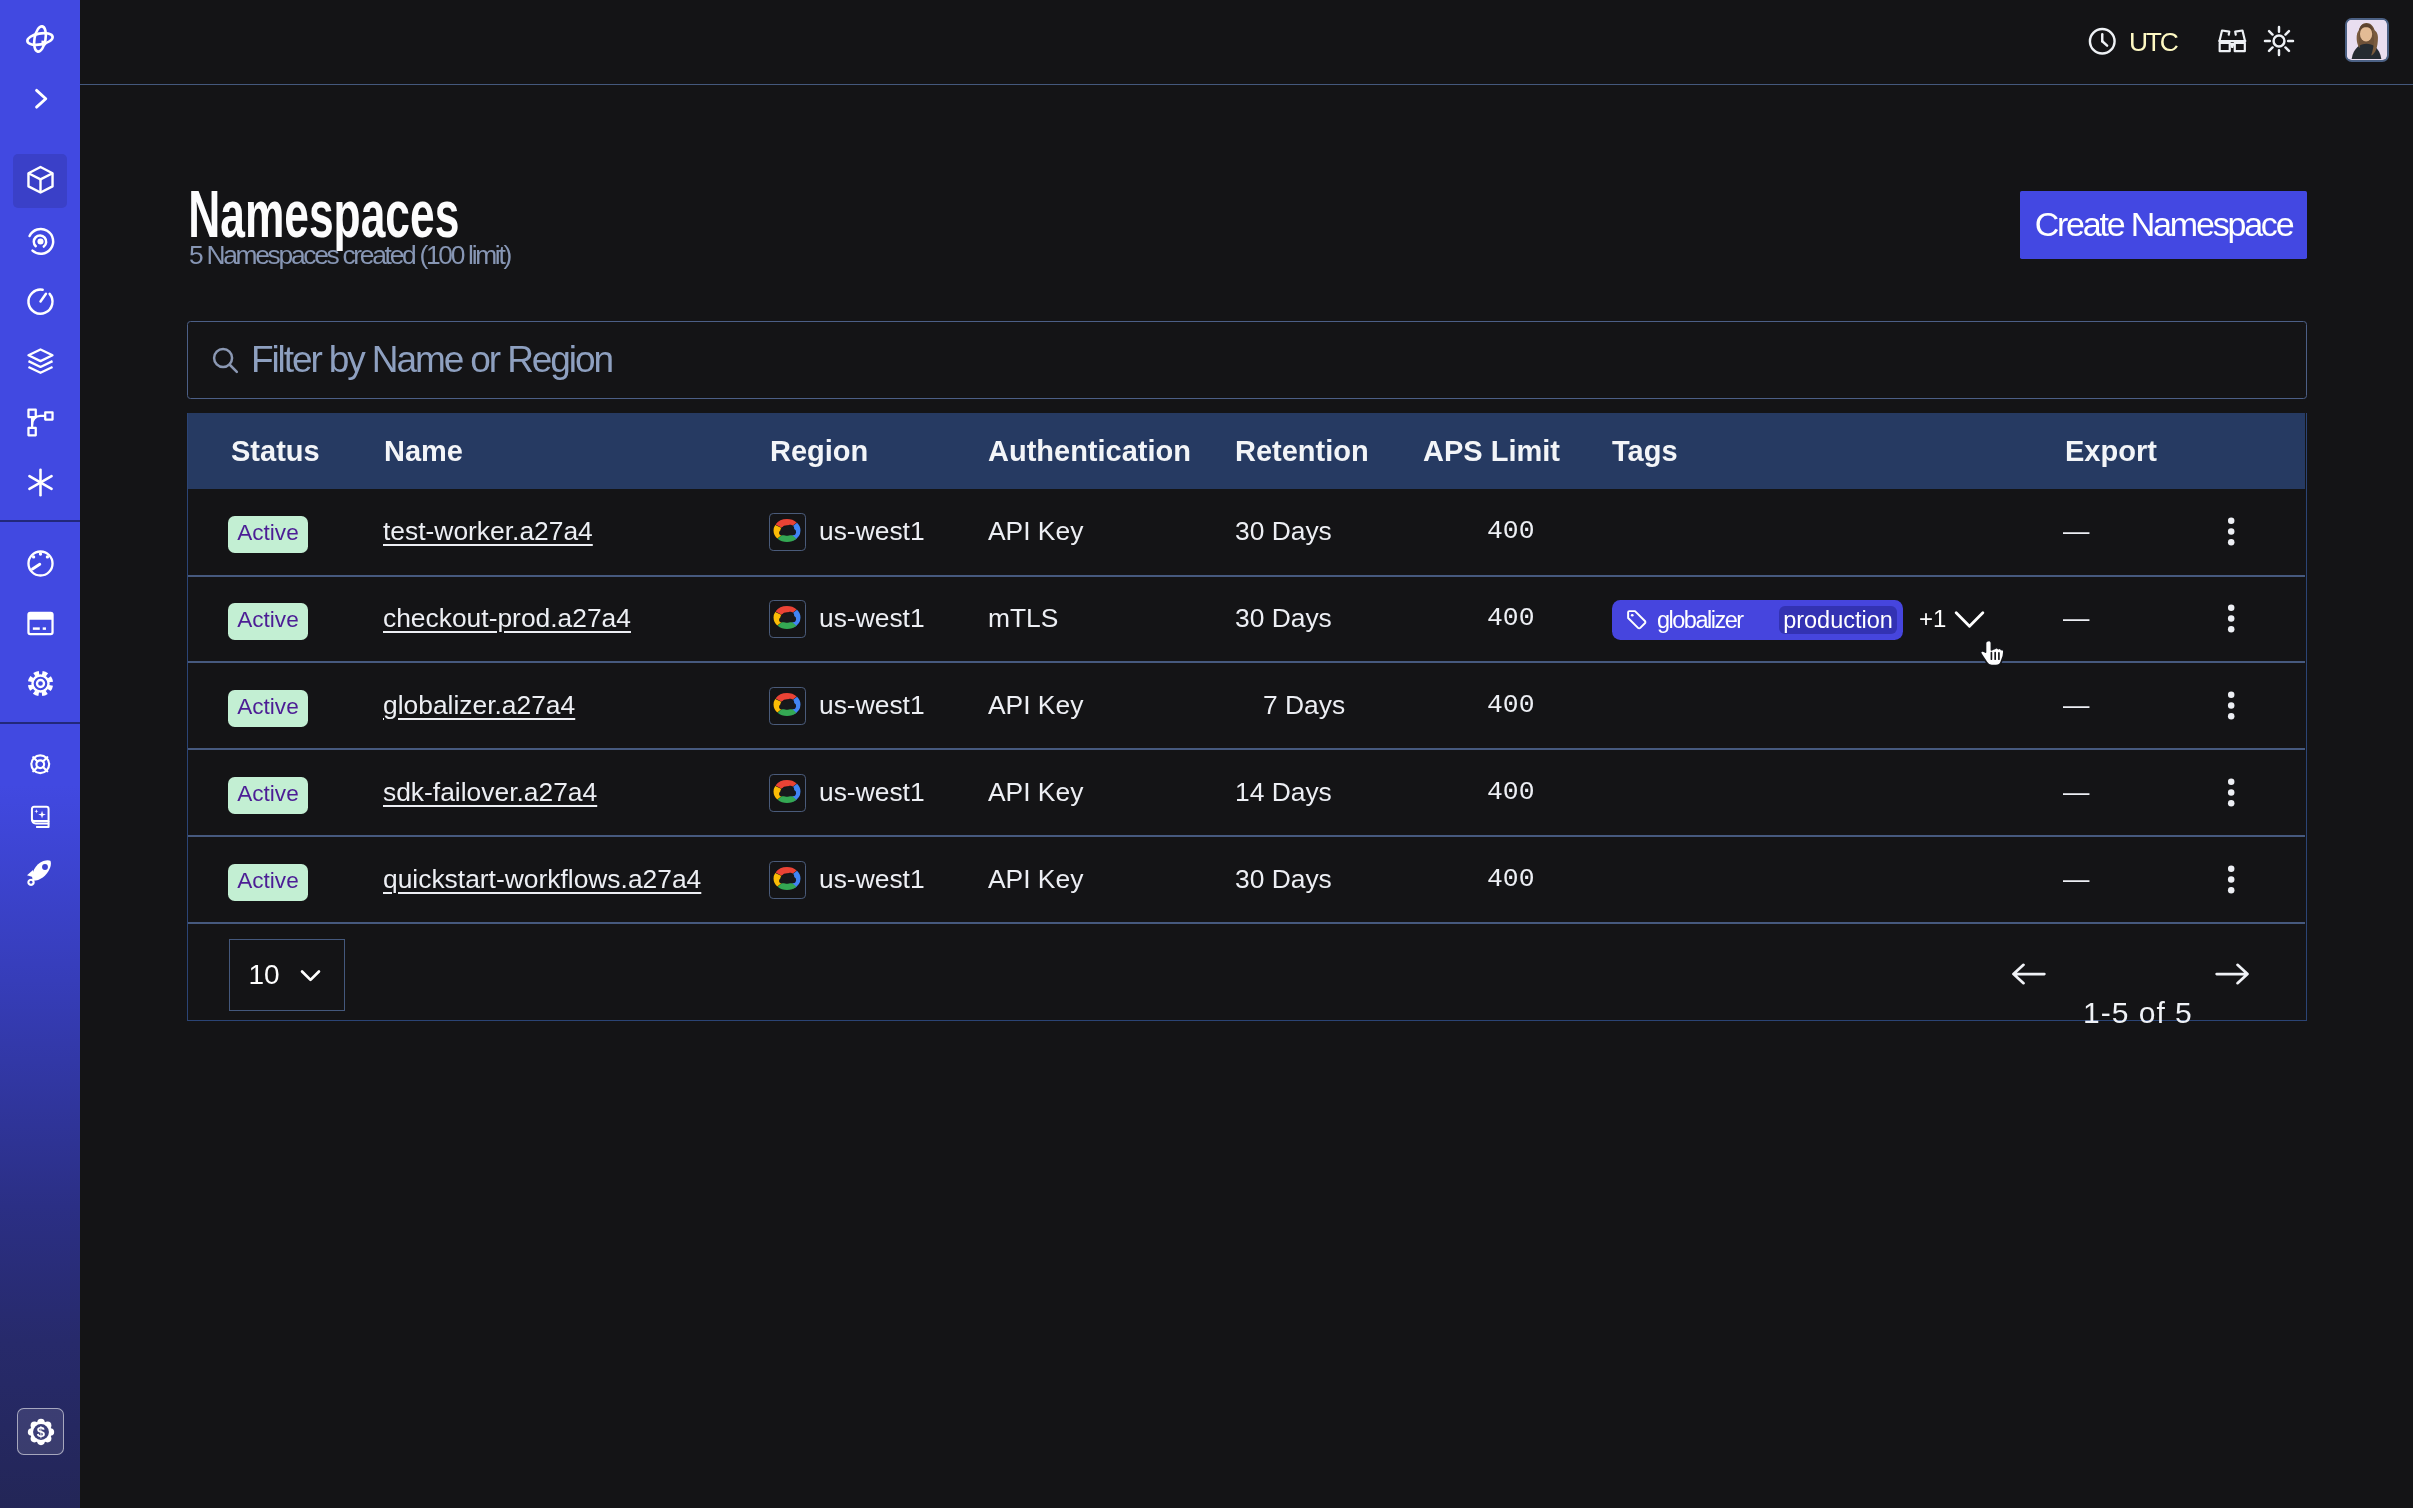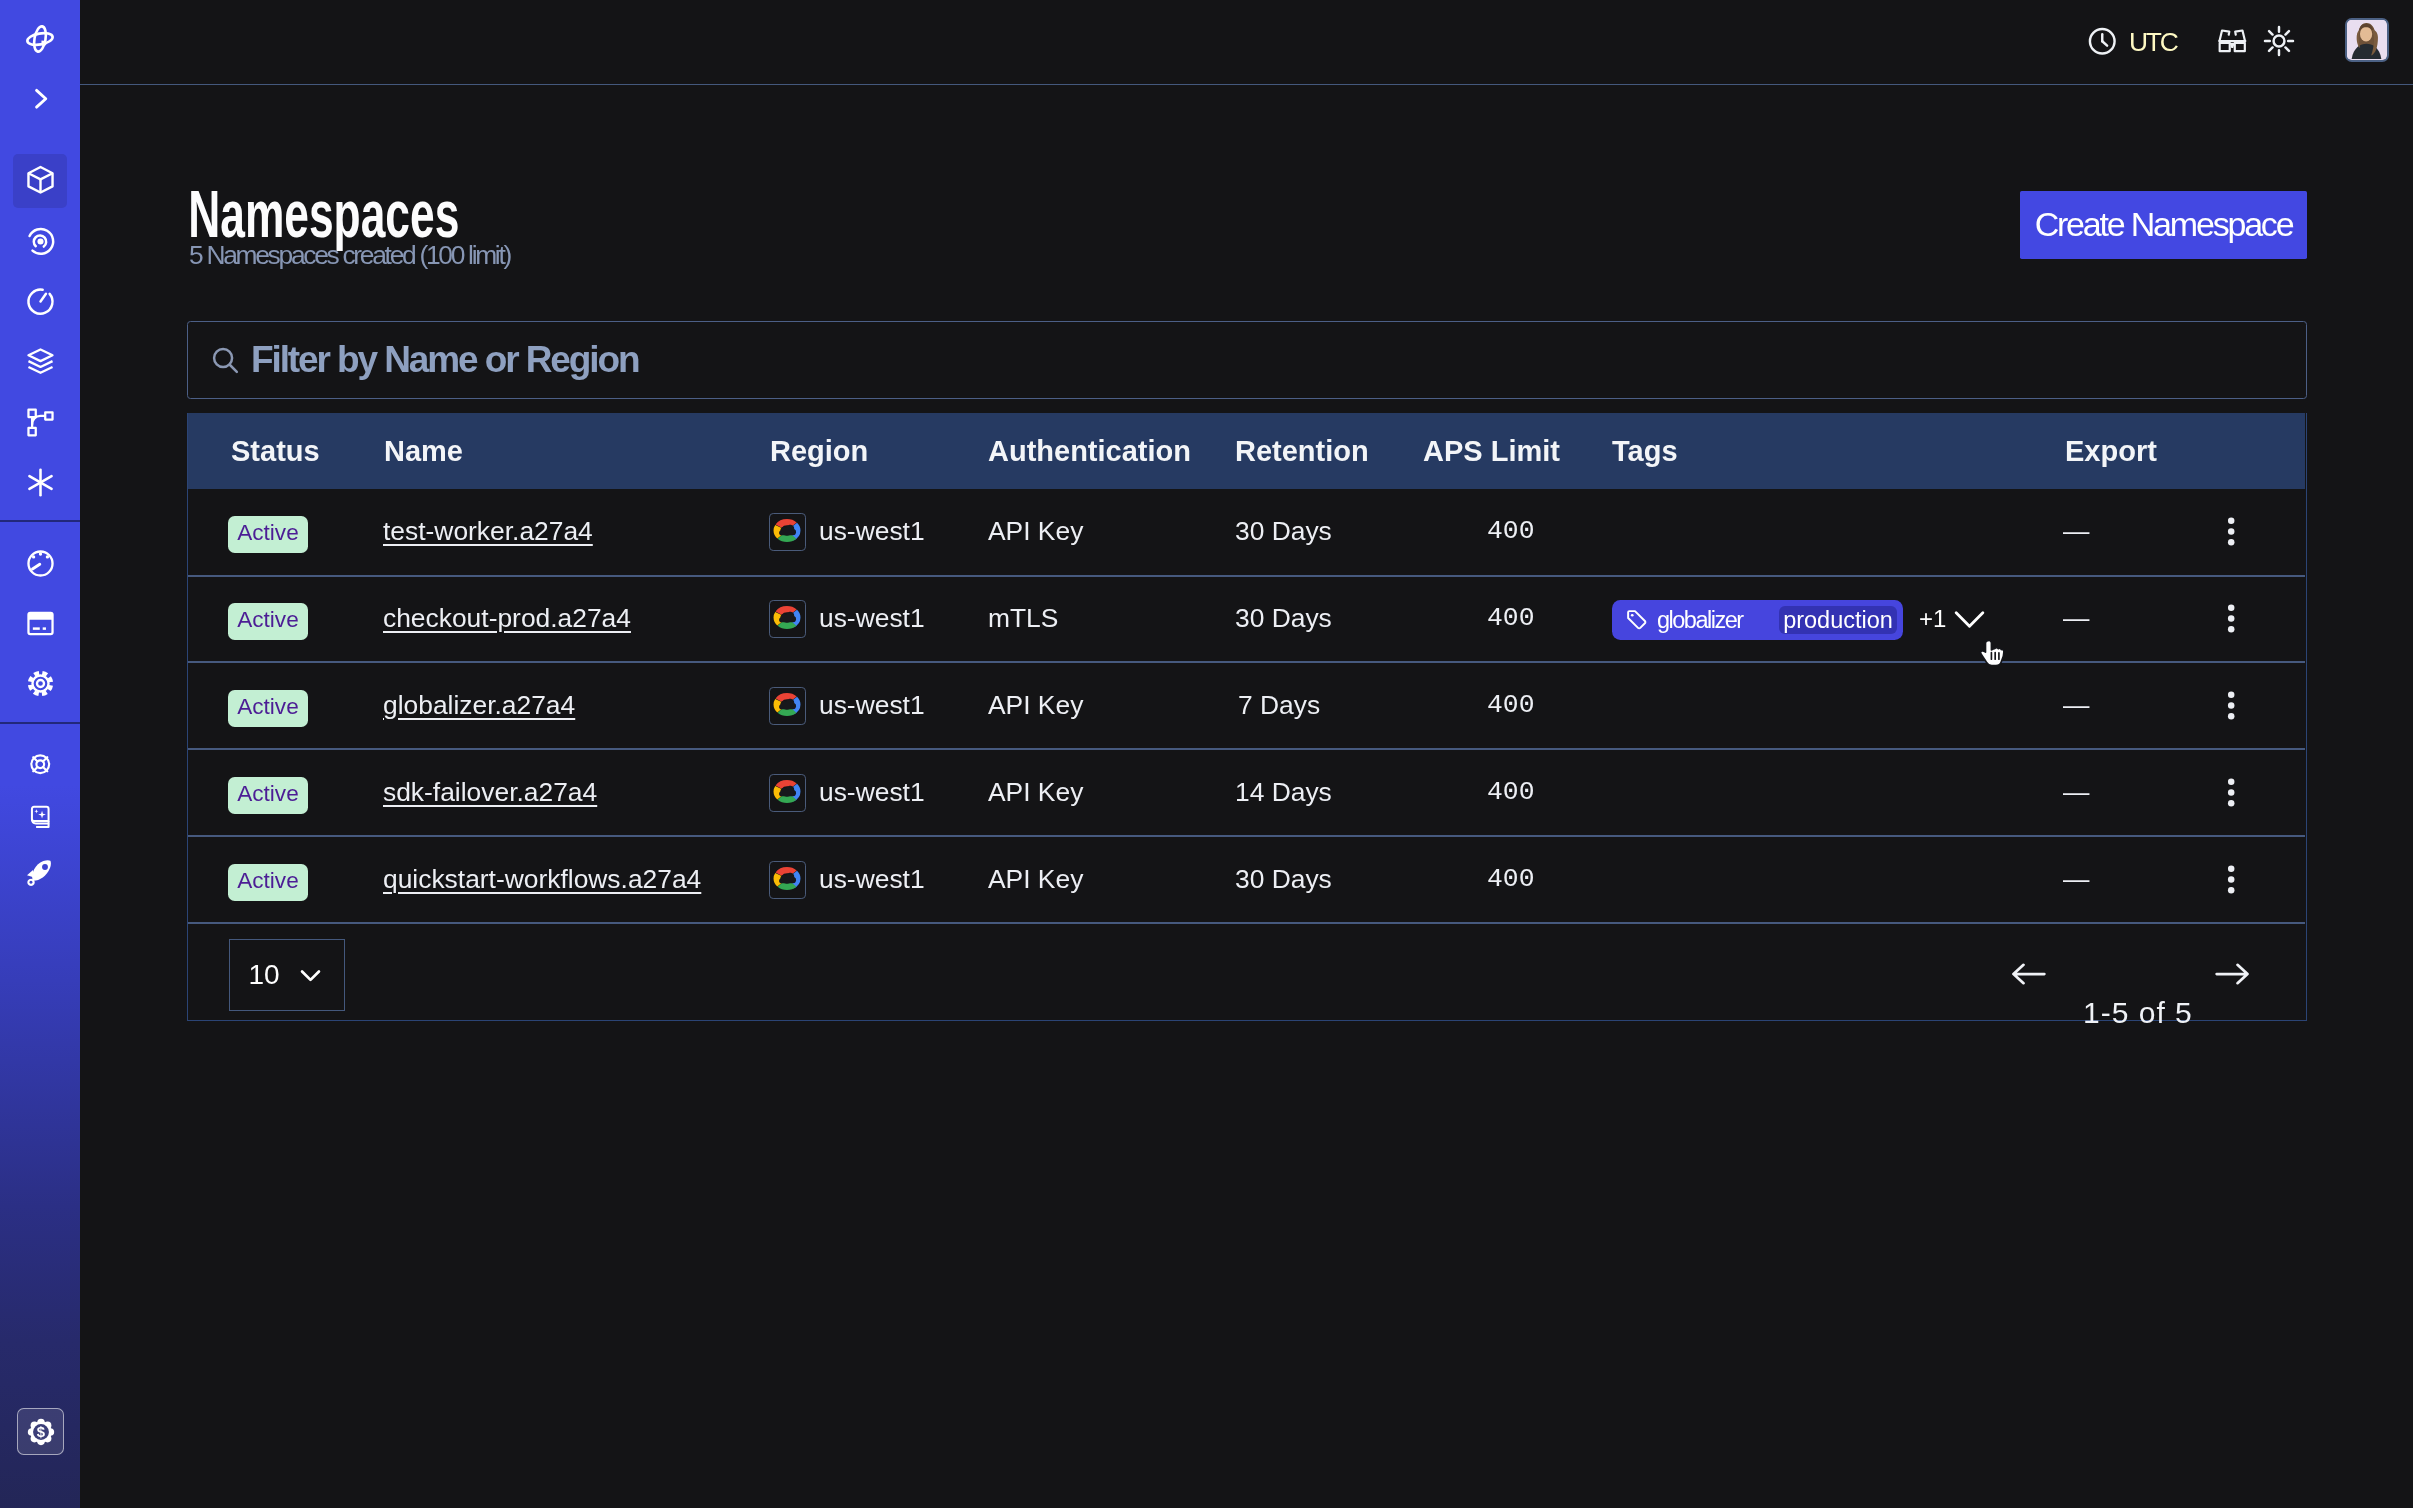--- a/index.html
+++ b/index.html
@@ -25,21 +25,21 @@
     border-bottom:1.7px solid #44587c; background:#141416; }
   #utc { position:absolute; left:2129px; top:0px; height:84px; line-height:84px; font-size:26.4px; color:#fef9c3; letter-spacing:-2.2px; }
   #avatar { position:absolute; left:2345px; top:18.4px; width:44px; height:44px; border-radius:6.7px;
     border:2.5px solid #4c6184; background:#e9def0; overflow:hidden; }
   #subtitle { position:absolute; left:189px; top:240px; font-size:26.4px; color:#8796b4; letter-spacing:-2.3px; }
   #createbtn { position:absolute; left:2020px; top:191px; width:287px; height:68px;
     background:#4348e2; color:#fff; font-size:34px; text-align:center; line-height:66px; border-radius:1.7px; letter-spacing:-2.2px; }
 
   
   #search { position:absolute; left:187px; top:321px; width:2120px; height:78px;
-    border:1.7px solid #4c5f86; border-radius:3.4px;font-weight:bold; }
+    border:1.7px solid #4c5f86; border-radius:3.4px; }
   #search .ph { position:absolute; left:63px; top:0; height:75px; line-height:75px; font-size:37px; color:#8ea0c0; letter-spacing:-2.1px; }
 
   
   #card { position:absolute; left:187px; top:413px; width:2120px; height:608px;
     border-left:1.7px solid #2b4475; border-right:1.7px solid #2b4475; border-bottom:1.7px solid #2b4475; }
   #thead { position:absolute; left:0; top:0; width:2117px; height:76px; background:#263a62; }
   .th { position:absolute; top:0; height:76px; line-height:76px; font-size:29px; font-weight:700; color:#f3f5f8; }
   .row { position:absolute; left:0; width:2117px; height:87px; }
   .rsep { position:absolute; left:0; width:2117px; height:1.7px; background:#46597e; }
   .cell { position:absolute; top:0; height:85px; line-height:85px; font-size:26.4px; color:#edeff4; white-space:nowrap; }
@@ -306,21 +306,21 @@
     <div class="row" style="top:250px">
       <div class="badge">Active</div>
       <div class="cell nlink" style="left:195px">globalizer.a27a4</div>
       <div class="gcpbox">
           <svg style="position:absolute;left:1.7px;top:4.2px" width="30" height="25" viewBox="0 0 36 30">
             <use href="#gcplogo"></use>
           </svg>
         </div>
       <div class="cell" style="left:631px">us-west1</div>
       <div class="cell" style="left:800px">API Key</div>
-      <div class="cell" style="left:1050px">7 Days</div>
+      <div class="cell" style="left:1075px">7 Days</div>
       <div class="cell mono" style="left:1299px">400</div>
       <div class="cell dash">—</div>
       <svg style="position:absolute;left:2039px;top:0" width="8.4" height="85" viewBox="0 0 10 102">
           <use href="#kebab"></use>
         </svg>
     </div>
     <div class="rsep" style="top:335px"></div>
     <div class="row" style="top:337px">
       <div class="badge">Active</div>
       <div class="cell nlink" style="left:195px">sdk-failover.a27a4</div>

